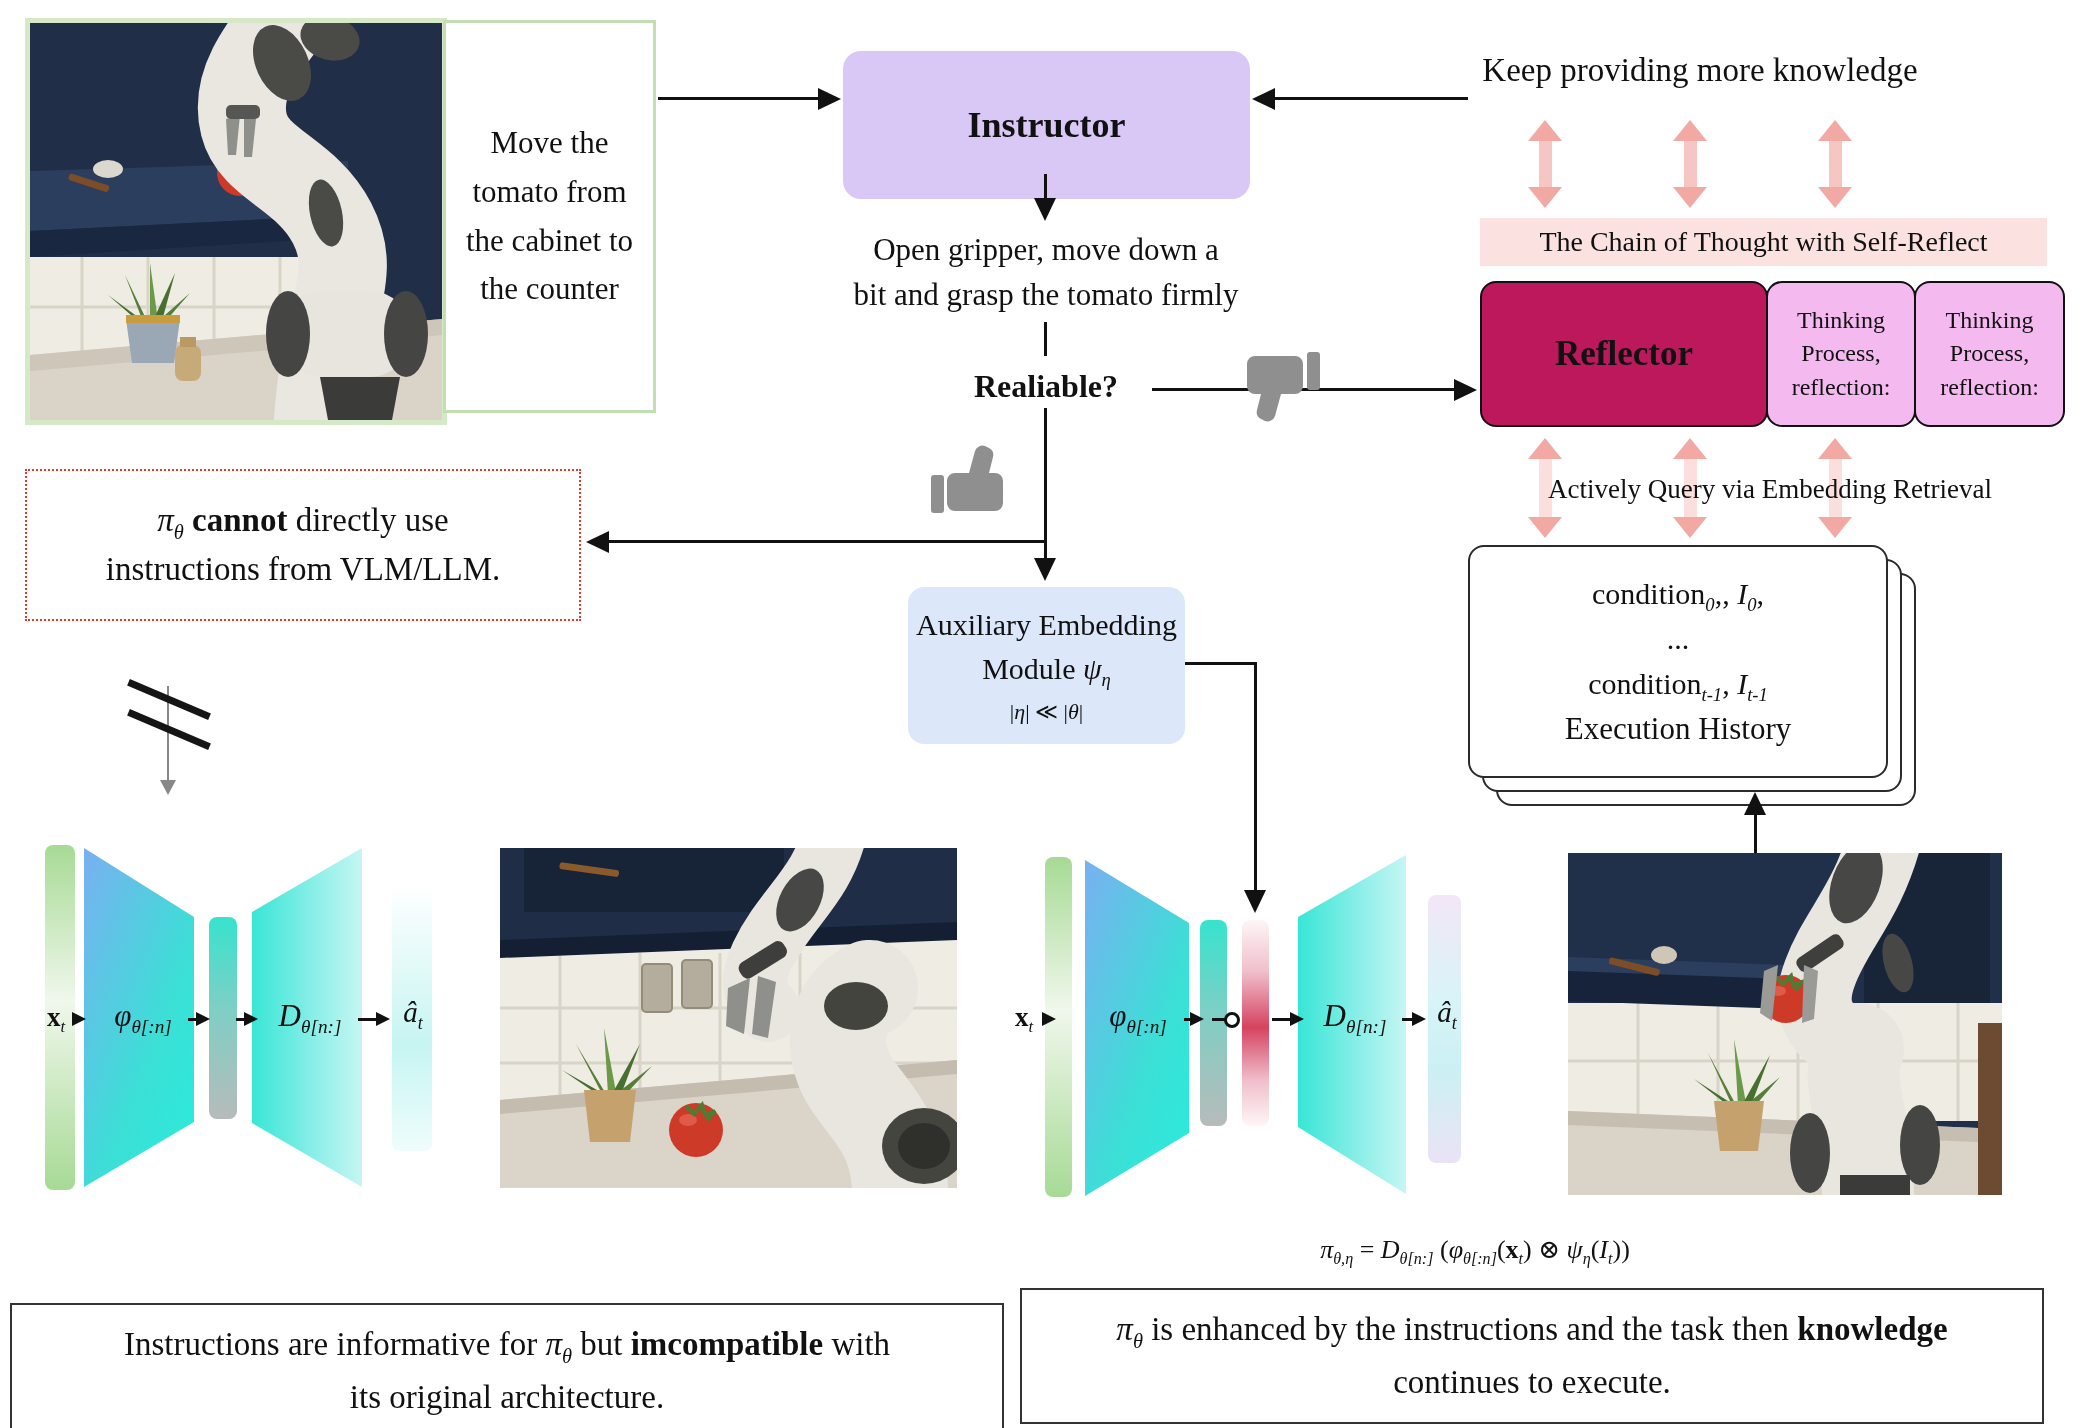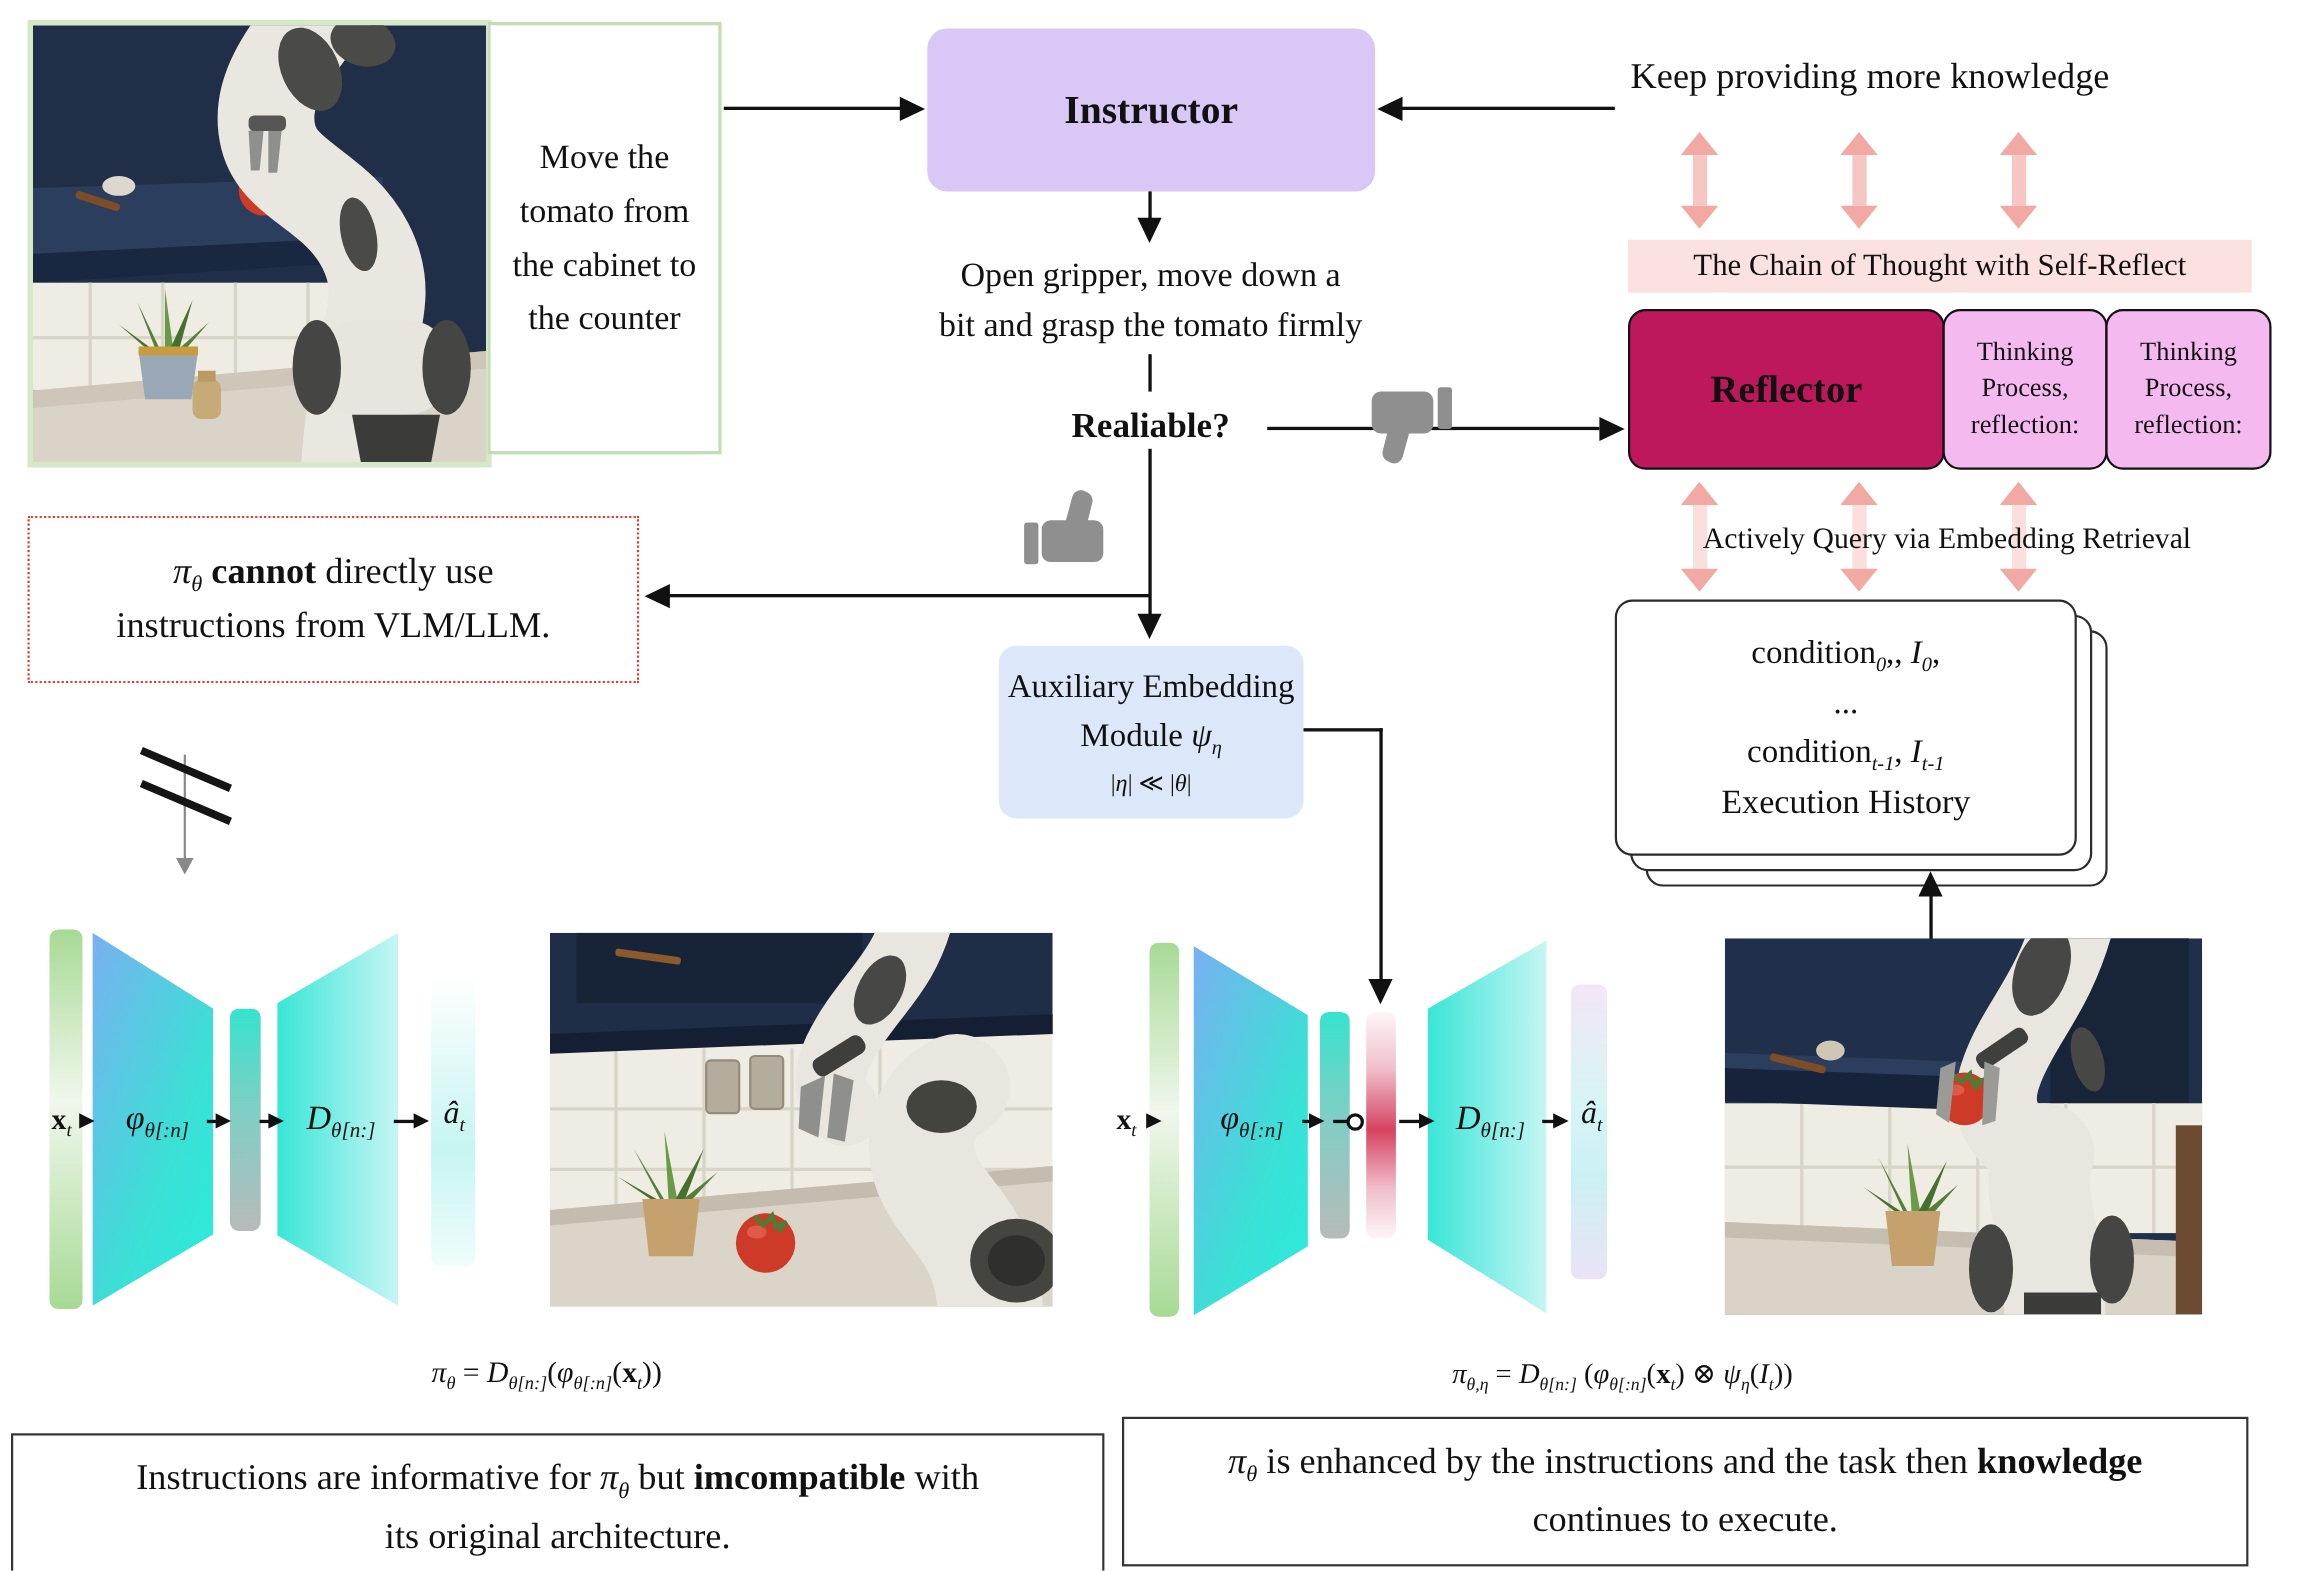--- a/index.html
+++ b/index.html
@@ -25,21 +25,21 @@
   .pink-arrow{position:absolute;width:34px;display:flex;flex-direction:column;align-items:center;z-index:0;}
   .pa-head{width:0;height:0;border-left:17px solid transparent;border-right:17px solid transparent;}
   .pa-up{border-bottom:21px solid #f2a9a4;}
   .pa-down{border-top:21px solid #f2a9a4;}
   .pa-shaft{width:13px;flex:1;background:#f6c6c2;}
   .pa-light .pa-shaft{background:#fadfdc;}
   
   .task-box{border:3px solid #c4deb4;background:#fff;display:flex;align-items:center;justify-content:center;
             font-size:31px;line-height:1.58;text-align:center;padding:0 14px;box-sizing:border-box;}
   .instructor-box{background:#d9c8f6;border-radius:18px;display:flex;align-items:center;justify-content:center;
-                  font-size:36px;font-weight:bold;}
+                  font-size:36px;font-weight:bold;margin-top:25px;}
   .banner{background:#fbe2e0;display:flex;align-items:center;justify-content:center;font-size:28px;}
   .refl{border:2px solid #111;border-radius:16px;box-sizing:border-box;display:flex;flex-direction:column;
         align-items:center;justify-content:center;text-align:center;}
   .refl-main{background:#be185d;font-size:35px;font-weight:bold;}
   .refl-think{background:#f4baf0;font-size:24px;line-height:1.4;}
   .dotted-box{border:2px dotted #e8382c;display:flex;flex-direction:column;align-items:center;justify-content:center;
               font-size:33px;line-height:1.5;text-align:center;}
   .aux-box{background:#dce8fa;border-radius:16px;display:flex;flex-direction:column;align-items:center;
            justify-content:center;font-size:30px;line-height:1.45;}
   .aux-constraint{font-size:22px;margin-top:6px;}
@@ -414,21 +414,20 @@
         <polygon points="196,118 210,112 204,168 192,160"></polygon>
         <polygon points="236,112 250,118 246,166 234,170"></polygon>
       </g>
       <ellipse cx="296" cy="296" rx="62" ry="44" fill="#e9e6df"></ellipse>
       <ellipse cx="242" cy="300" rx="20" ry="40" fill="#454543"></ellipse>
       <ellipse cx="352" cy="292" rx="20" ry="40" fill="#454543"></ellipse>
       <rect x="272" y="322" width="70" height="20" fill="#3b3b39"></rect>
     </g>
   </svg>
 
-  <div class="lbl ctr" style="left:297px;top:1232px;width:400px;font-size:27px;"><i>π</i><sub>θ</sub> = <i>D</i><sub>θ[n:]</sub>(<i>φ</i><sub>θ[:n]</sub>(<b>x</b><sub>t</sub>))</div>
   <div class="lbl ctr" style="left:1255px;top:1234px;width:440px;font-size:26px;"><i>π</i><sub>θ,η</sub> = <i>D</i><sub>θ[n:]</sub> (<i>φ</i><sub>θ[:n]</sub>(<b>x</b><sub>t</sub>) ⊗ <i>ψ</i><sub>η</sub>(<i>I</i><sub>t</sub>))</div>
 
   <div class="abs caption-box" style="left:10px;top:1303px;width:990px;height:132px;">
     <div>Instructions are informative for <i>π</i><sub>θ</sub> but <b>imcompatible</b> with</div>
     <div>its original architecture.</div>
   </div>
   <div class="abs caption-box" style="left:1020px;top:1288px;width:1020px;height:132px;">
     <div><i>π</i><sub>θ</sub> is enhanced by the instructions and the task then <b>knowledge</b></div>
     <div>continues to execute.</div>
   </div>

